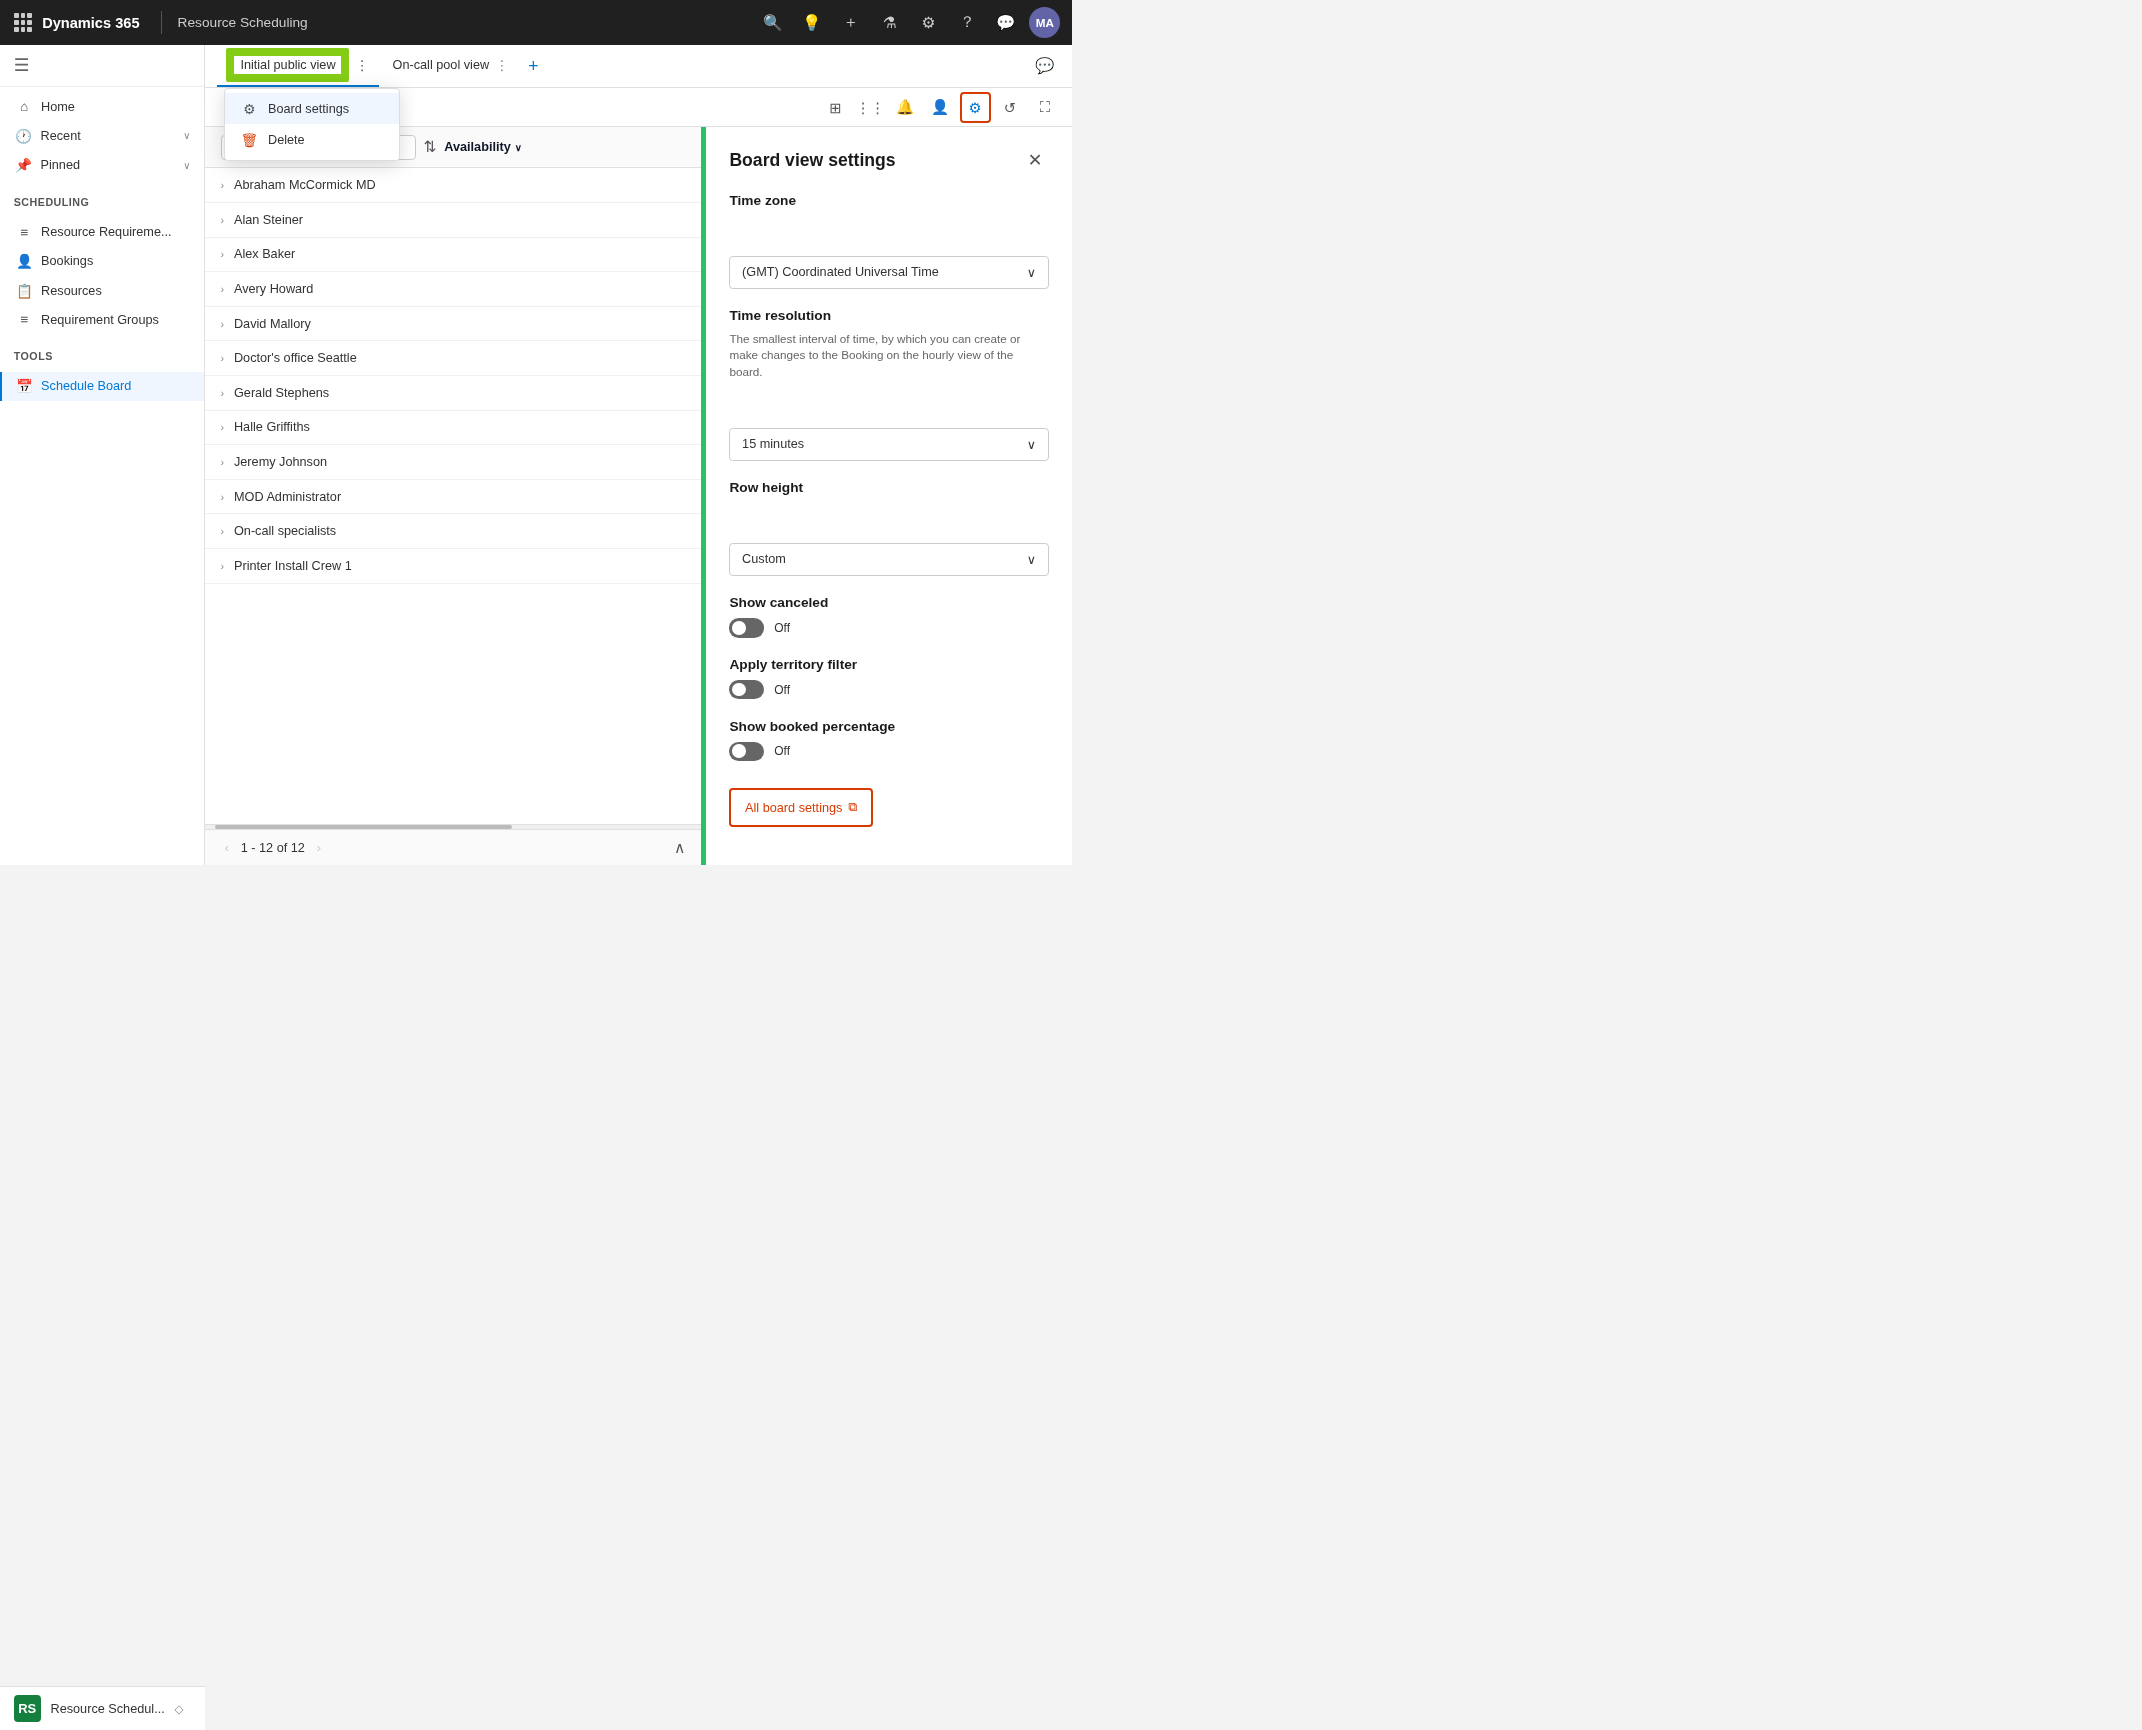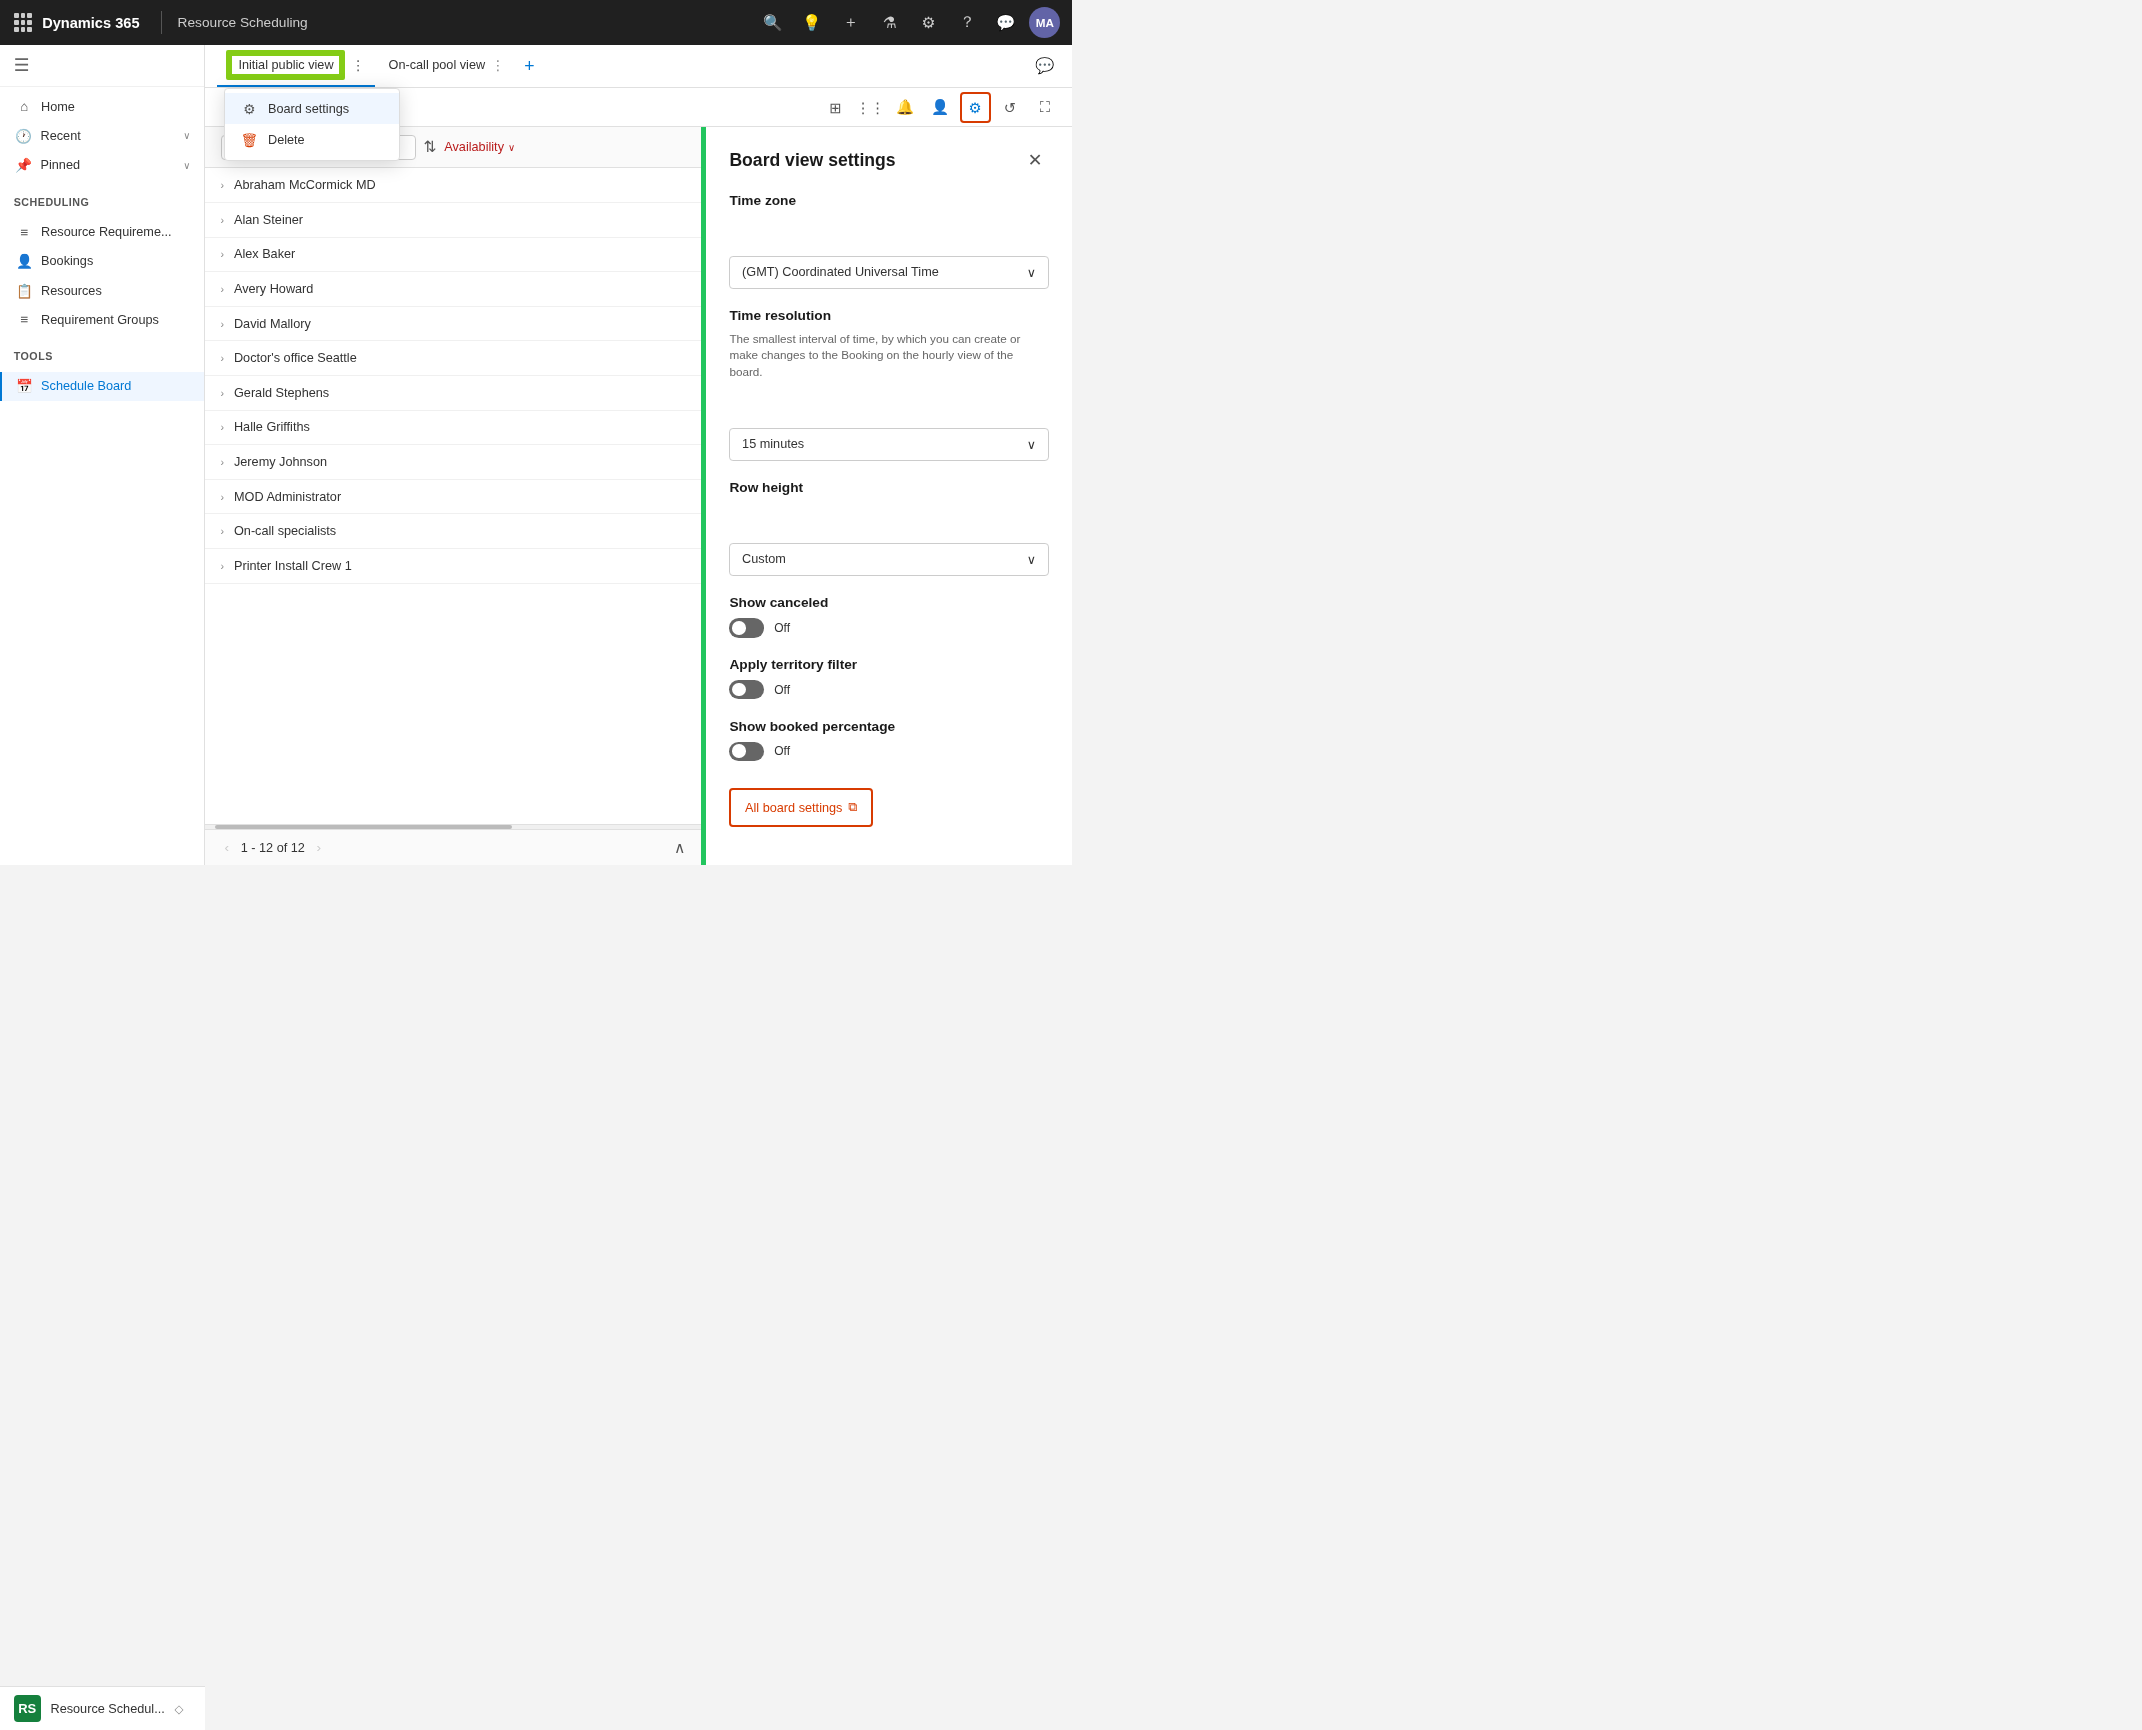--- a/index.html
+++ b/index.html
@@ -172,21 +172,21 @@
     }
     .search-box {
       display: flex; align-items: center; gap: 5.9px;
       border: 1px solid #ccc; border-radius: 3.9px; padding: 3.9px 7.8px;
       background: #fff; flex: 1; max-width: 195px;
     }
     .search-box input { border: none; outline: none; font-size: 12.7px; width: 100%; }
     .sort-icon { font-size: 15.6px; color: #555; cursor: pointer; }
     .avail-btn {
       display: flex; align-items: center; gap: 3.9px;
-      font-size: 12.7px; color: #b91c1c; cursor: pointer;
+      font-size: 12.7px; color: #0f172a; cursor: pointer; font-weight: bold;
     }
     .context-menu {
       position: absolute;
       top: 88px; left: 224px;
       background: #fff;
       border: 1px solid #ddd;
       border-radius: 3.9px;
       box-shadow: 0 3.9px 19.5px rgba(0,0,0,0.15);
       z-index: 200;
       min-width: 176px;
@@ -387,21 +387,21 @@
         <span class="sidebar-item-icon">📅</span>
         <span>Schedule Board</span>
       </div>
     </div>
   </div>
 
   <div class="main">
 
     <div class="tabs-bar">
       <div class="tab active">
-        <span style="border: 6px solid #84cc16; padding: 2px 5.9px; border-radius: 2px; color: #333; font-weight: 500;">Initial public view</span>
+        <span style="border: 8px solid #84cc16; padding: 2px 5.9px; border-radius: 2px; color: #333; font-weight: 500;">Initial public view</span>
         <span style="color: #555; font-size: 13.7px; cursor: pointer;">⋮</span>
       </div>
       <div class="tab">
         <span>On-call pool view</span>
         <span style="color: #888; font-size: 13.7px;">⋮</span>
       </div>
       <span class="tab-add-icon">+</span>
       <div style="flex:1"></div>
       <div class="top-nav-icon" style="color:#555;">💬</div>
     </div>

